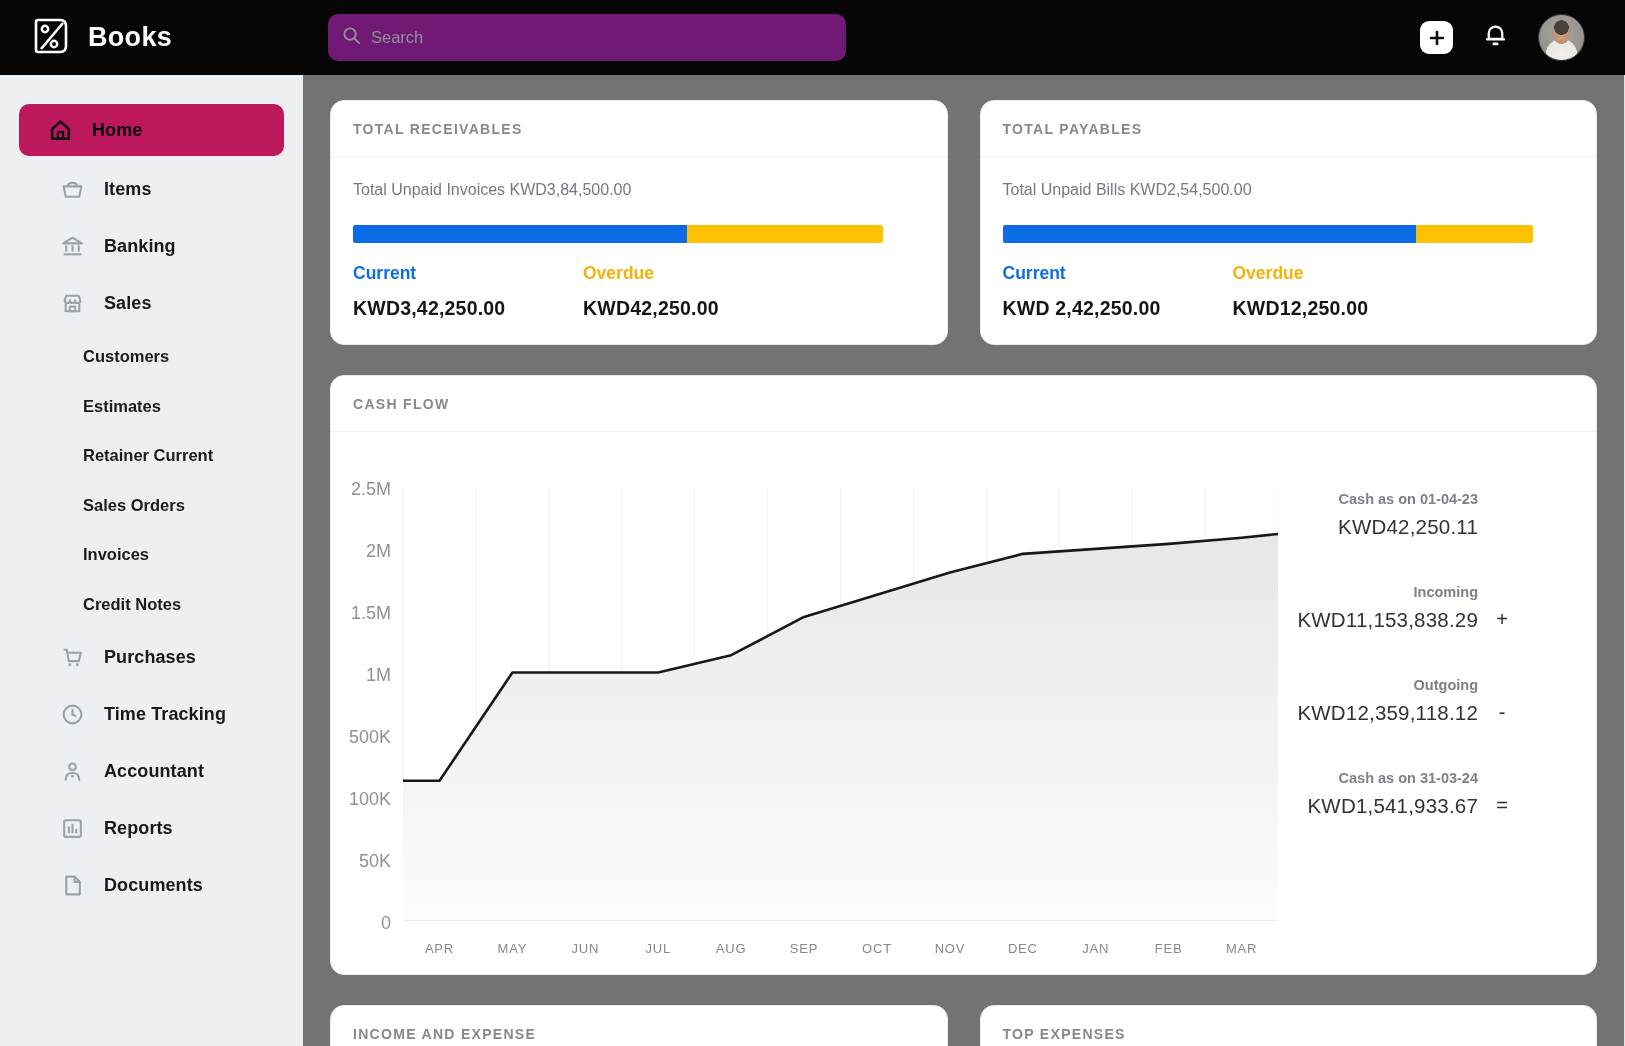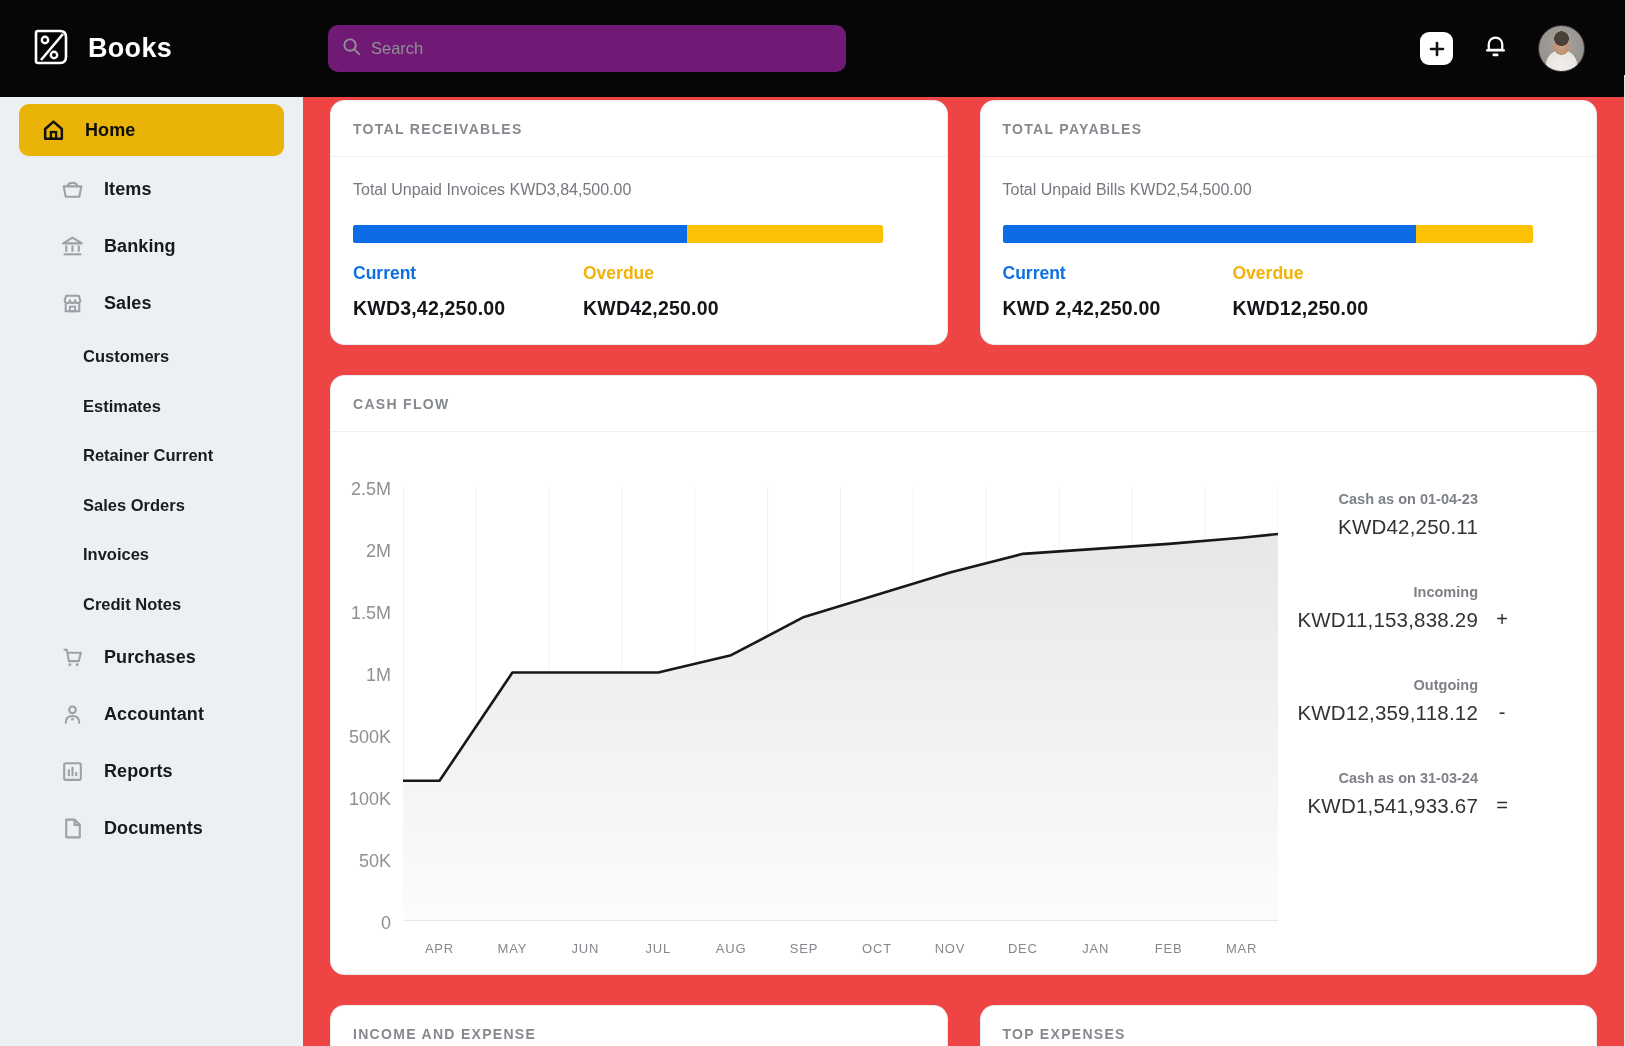--- a/index.html
+++ b/index.html
@@ -1,20 +1,20 @@
 <!DOCTYPE html>
 <html><head>
 <meta charset="utf-8">
 <style>
   * { margin:0; padding:0; box-sizing:border-box; }
   html,body { width:1625px; height:1046px; overflow:hidden;
     font-family:"Liberation Sans", sans-serif; background:#ffffff; }
 
   
-  .topbar { position:fixed; top:0; left:0; width:1625px; height:97px;
+  .topbar { position:fixed; top:0; left:0; width:1625px; height:75px;
     background:#060606; display:flex; align-items:center; z-index:20; }
   .brand { display:flex; align-items:center; gap:16px; padding-left:30px; width:303px; }
   .brand-name { color:#fff; font-size:27px; font-weight:600; letter-spacing:.3px; }
   .searchbox { margin-left:25px; width:518px; height:47px; background:#701a75;
     border-radius:10px; display:flex; align-items:center; padding:0 14px; gap:10px; }
   .searchbox input { background:transparent; border:none; outline:none; color:#d6d6d6;
     font-size:16.5px; width:100%; font-family:"Liberation Sans", sans-serif; }
   .searchbox input::placeholder { color:#8f9194; }
   .top-right { margin-left:auto; display:flex; align-items:center; gap:29px; padding-right:40px; }
   .plus-btn { width:33px; height:33px; background:#ffffff; border-radius:9px;
@@ -26,34 +26,34 @@
       radial-gradient(circle at 50% 46%, #c9a183 0%, #bd9072 24%, transparent 25%),
       radial-gradient(circle at 50% 88%, #f2efec 0%, #e8e4e0 34%, transparent 35%),
       radial-gradient(circle at 50% 40%, #a7a3a0 0%, #98948f 60%, #8a8680 100%);
     border:1px solid #3a3a3a; cursor:pointer; }
 
   
   .sidebar { position:fixed; top:75px; left:0; width:303px; height:971px;
     background:#edf0f3; padding-top:29px; }
   .nav-item { height:57px; display:flex; align-items:center; gap:19px;
     padding-left:40px; cursor:pointer; position:relative; margin:0 19px; }
-  .nav-item.active { background:#eab308; border-radius:10px; height:52px;
-    margin-bottom:5px; box-shadow:0 1px 2px rgba(20,30,40,.05); padding-left:21px; }
+  .nav-item.active { background:#be185d; border-radius:10px; height:52px;
+    margin-bottom:5px; box-shadow:0 1px 2px rgba(20,30,40,.05); padding-left:28px; }
   .nav-icon { width:26px; display:flex; justify-content:center; }
   .nav-icon svg { stroke:#9ba1a7; }
   .nav-item.active .nav-icon svg { stroke:#111; }
   .nav-label { font-size:18px; font-weight:600; color:#17191b; letter-spacing:.1px; }
   .nav-item.active .nav-label { font-weight:700; color:#0b0c0d; }
   .sub-item { height:49.5px; display:flex; align-items:center; padding-left:83px;
     cursor:pointer; }
   .sub-label { font-size:16.5px; font-weight:600; color:#191b1d; }
 
   
   .main { position:absolute; top:75px; left:303px; width:1322px; height:971px;
-    background:#ef4444; padding:25px 28px 0 27px; }
+    background:#737373; padding:25px 28px 0 27px; }
   .grid2 { display:grid; grid-template-columns:1fr 1fr; column-gap:32px; }
   .card { background:#fff; border:1px solid #e9ebee; border-radius:14px; overflow:hidden; }
   .card-head { height:56px; display:flex; align-items:center; padding:0 22px;
     border-bottom:1px solid #efefef; }
   .card-title { font-size:14px; font-weight:700; color:#85898e; letter-spacing:1.3px; }
   .card-body { padding:24px 22px; }
 
   
   .summary-line { font-size:16px; color:#75797f; margin-bottom:26px; }
   .split-bar { height:18px; width:530px; max-width:100%; background:#fdc103;
@@ -205,20 +205,29 @@
     <span class="nav-icon">
       <svg width="25" height="25" viewBox="0 0 24 24" fill="none" stroke-width="2">
         <path d="M3.5 4.5 H6.5 L8.5 15.5 H18 L20 7.5 H7" stroke-linejoin="round"></path>
         <circle cx="9.5" cy="19" r="1.4" fill="#9ba1a7" stroke="none"></circle>
         <circle cx="16.5" cy="19" r="1.4" fill="#9ba1a7" stroke="none"></circle>
       </svg>
     </span>
     <span class="nav-label">Purchases</span>
   </div>
 
+  <div class="nav-item">
+    <span class="nav-icon">
+      <svg width="25" height="25" viewBox="0 0 24 24" fill="none" stroke-width="2">
+        <circle cx="12" cy="12" r="8.5"></circle>
+        <path d="M12 7.5 V12 L15 13.5" stroke-linecap="round"></path>
+      </svg>
+    </span>
+    <span class="nav-label">Time Tracking</span>
+  </div>
 
   <div class="nav-item">
     <span class="nav-icon">
       <svg width="25" height="25" viewBox="0 0 24 24" fill="none" stroke-width="2">
         <circle cx="12" cy="7.5" r="3.2"></circle>
         <path d="M5.5 20 C5.5 15.5 8 13.5 12 13.5 C16 13.5 18.5 15.5 18.5 20" stroke-linecap="round"></path>
         <circle cx="12" cy="16.5" r="1.3" fill="#9ba1a7" stroke="none"></circle>
       </svg>
     </span>
     <span class="nav-label">Accountant</span>

